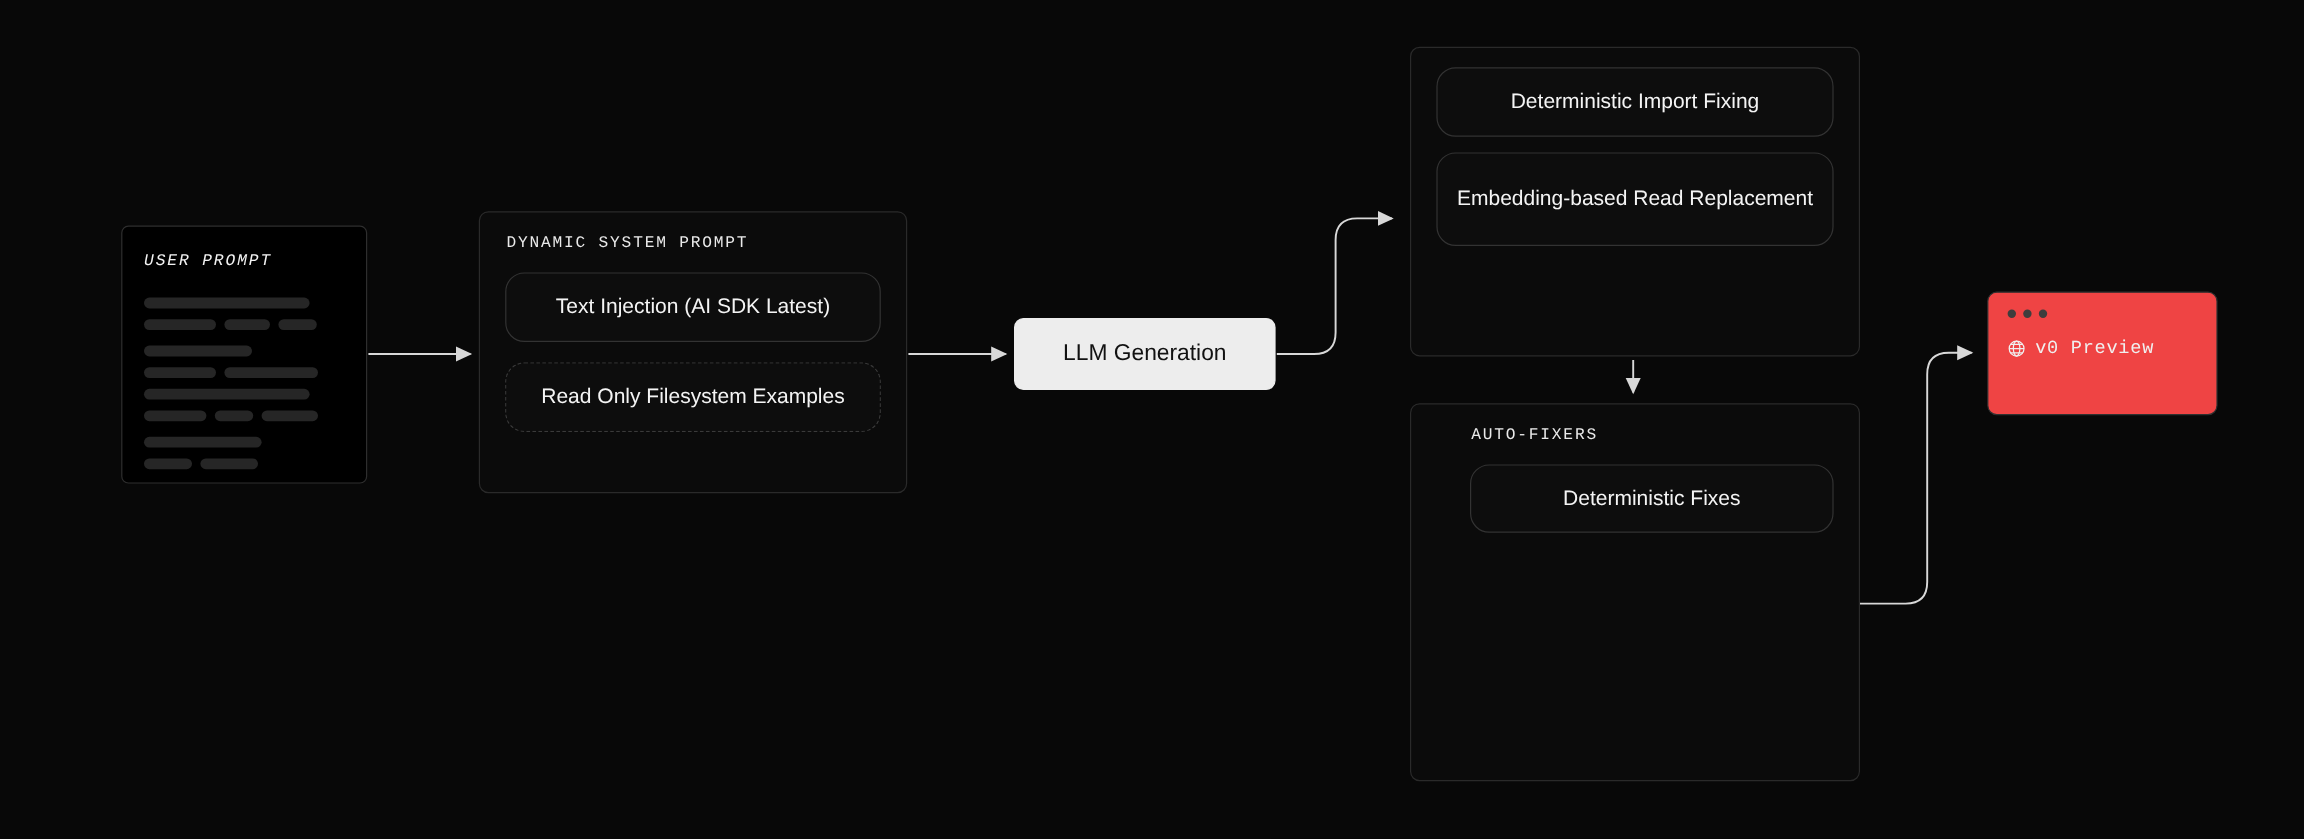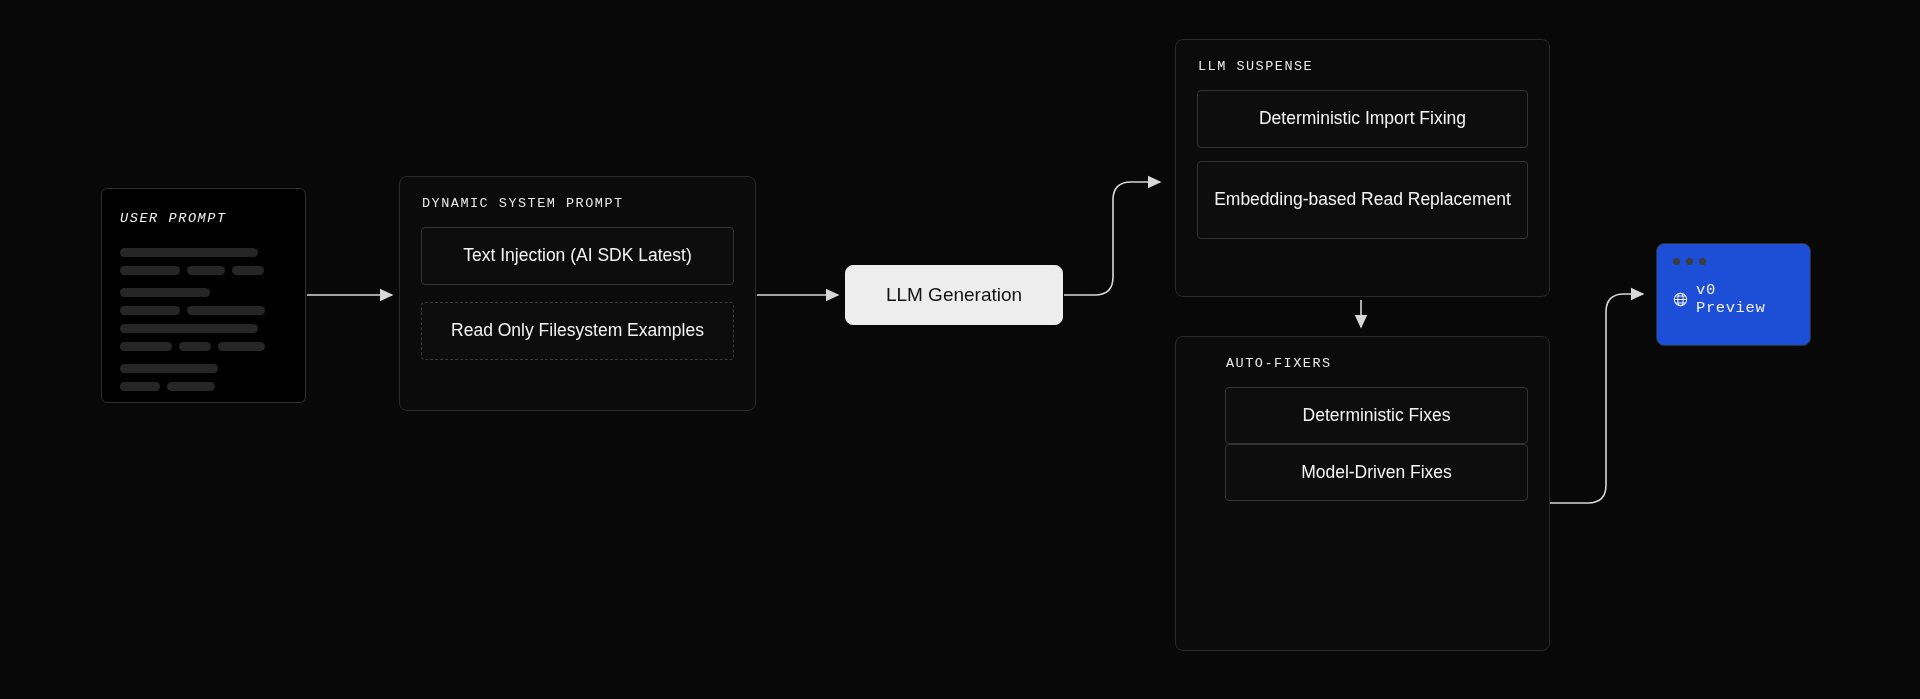--- a/index.html
+++ b/index.html
@@ -42,21 +42,21 @@
   .panel > .p-hdr {
     font-family: "Liberation Mono", monospace;
     font-size: 13.5px; letter-spacing: 1.5px;
     color: #eaeaea;
     padding: 19px 22px 0 22px;
   }
   .p-body { padding: 16px 21px 21px 21px; display: flex; flex-direction: column; }
 
   .item {
     border: 1px solid #333333;
-    border-radius: 4px;
+    border-radius: 16px;
     background: #0d0d0d;
     color: #f4f4f4;
     font-size: 17.5px;
     display: flex; align-items: center; justify-content: center;
     text-align: center;
     line-height: 1.35;
     padding: 10px 12px;
   }
   .item.dashed { border-style: dashed; border-color: #3a3a3a; }
 
@@ -74,27 +74,27 @@
   }
 
   
   .suspense { left: 1175px; top: 39px; width: 375px; height: 258px; }
   .suspense .p-body { gap: 13px; }
   .suspense .item.a { height: 58px; }
   .suspense .item.b { height: 78px; }
 
   
   .autofix { left: 1175px; top: 336px; width: 375px; height: 315px; padding-left: 28px; }
-  .autofix .p-body { }
+  .autofix .p-body { gap: 16px; }
   .autofix .item { height: 57px; }
 
   
   .preview {
-    left: 1656px; top: 243px; width: 155px; height: 103px;
-    background: #1d4ed8; border: 1px solid #303030; border-radius: 8px;
+    left: 1656px; top: 243px; width: 192px; height: 103px;
+    background: #ef4444; border: 1px solid #303030; border-radius: 8px;
     padding: 14px 16px;
   }
   .dots { display: flex; gap: 6px; margin-bottom: 16px; }
   .dot { width: 7px; height: 7px; border-radius: 50%; background: #3d3d3d; }
   .prev-label {
     font-family: "Liberation Mono", monospace;
     font-size: 15.5px; color: #f0f0f0;
     display: flex; align-items: center; gap: 8px;
     letter-spacing: 0.6px;
   }
@@ -163,32 +163,30 @@
 
   <div class="node panel dsp">
     <div class="p-hdr">DYNAMIC SYSTEM PROMPT</div>
     <div class="p-body">
       <div class="item">Text Injection (AI SDK Latest)</div>
       <div class="item dashed">Read Only Filesystem Examples</div>
     </div>
   </div>
 
   <div class="node panel suspense">
-    <div class="p-hdr">LLM SUSPENSE</div>
     <div class="p-body">
       <div class="item a">Deterministic Import Fixing</div>
       <div class="item b">Embedding-based Read Replacement</div>
     </div>
   </div>
 
   <div class="node panel autofix">
     <div class="p-hdr">AUTO-FIXERS</div>
     <div class="p-body">
       <div class="item">Deterministic Fixes</div>
-      <div class="item">Model-Driven Fixes</div>
     </div>
   </div>
 
   <div class="node preview">
     <div class="dots">
       <span class="dot"></span>
       <span class="dot"></span>
       <span class="dot"></span>
     </div>
     <div class="prev-label">

